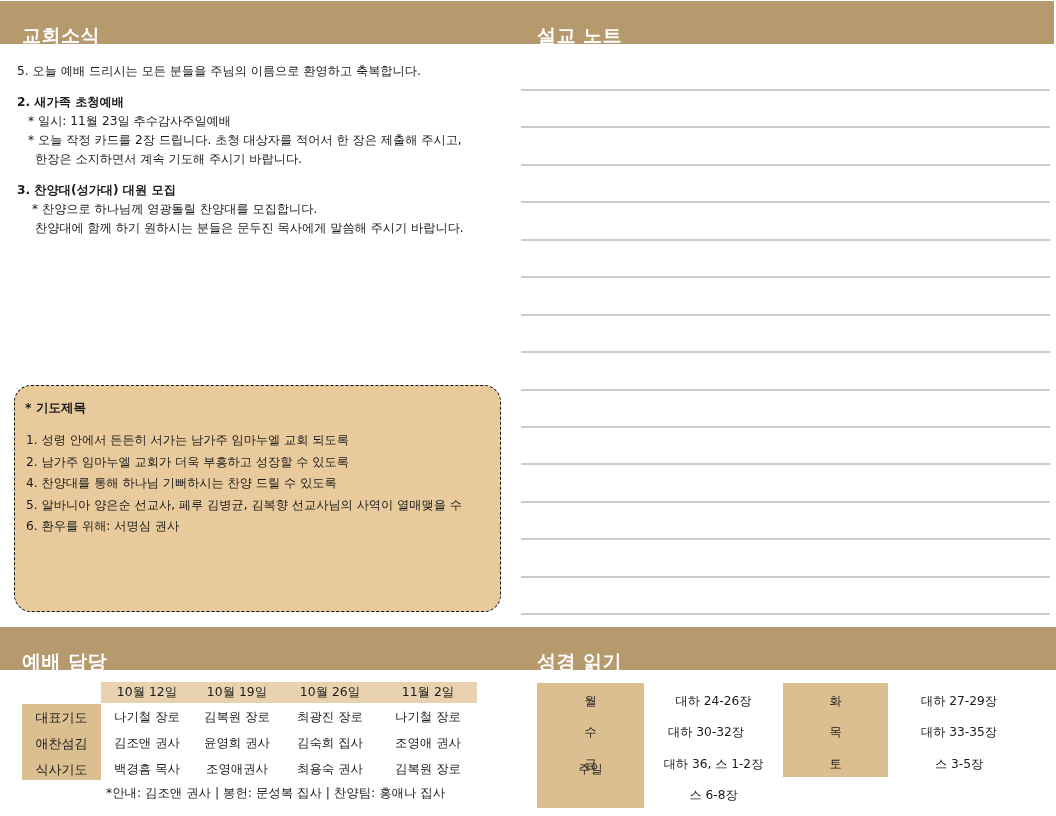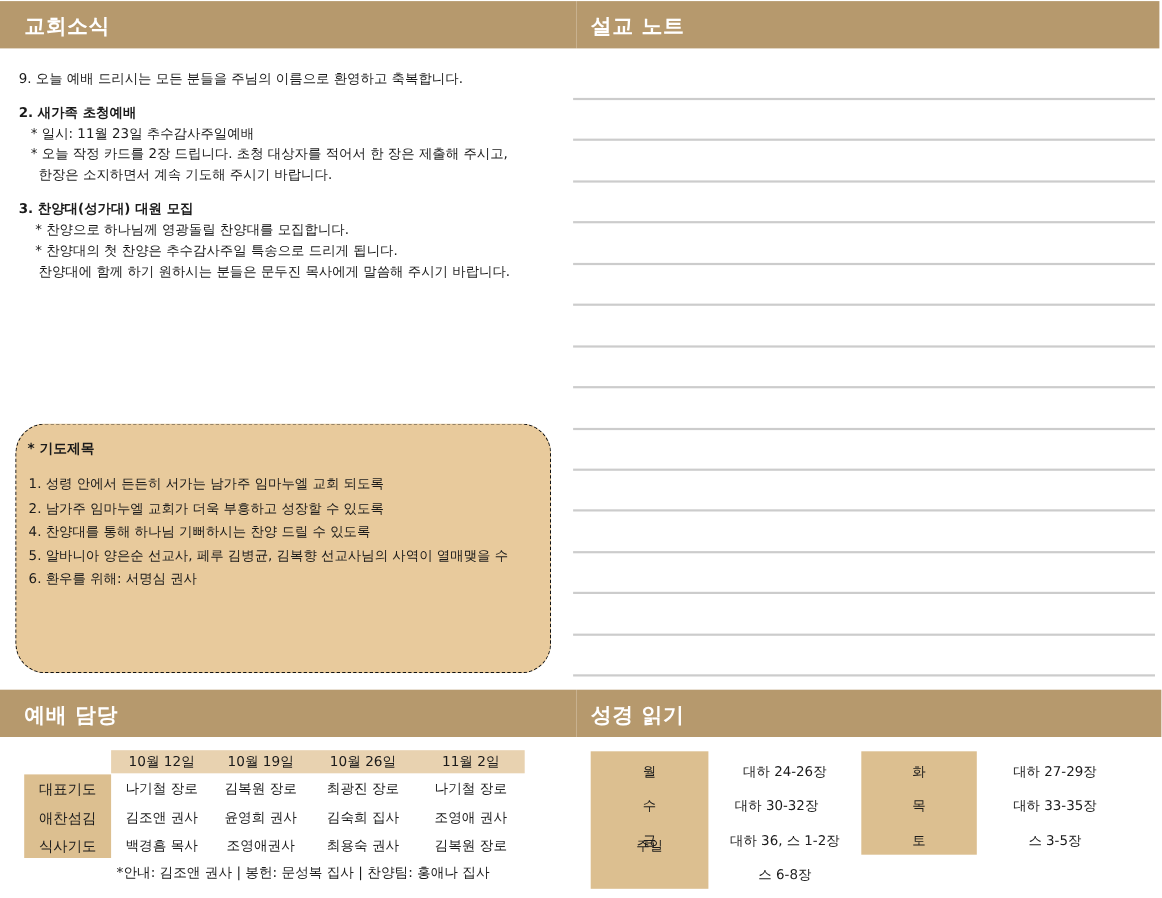--- a/index.html
+++ b/index.html
@@ -1,36 +1,36 @@
 <!DOCTYPE html>
 <html><head>
 <meta charset="utf-8">
 <style>
   * { box-sizing: border-box; margin: 0; padding: 0; }
   html, body { width: 1056px; height: 816px; background: #ffffff; overflow: hidden; }
   body { position: relative; font-family: "DejaVu Sans", "Liberation Sans", sans-serif; color: #1a1a1a; }
 
   .band { position: absolute; background: #b6996d; color: #ffffff; font-weight: bold; font-size: 19px; letter-spacing: 0.5px; }
-  .band span { position: absolute; left: 22px; top: 10px; }
+  .band span { position: absolute; left: 22px; top: 22px; }
   #band-news { left: 0; top: 1px; width: 524px; height: 43px; }
   #band-notes { left: 524px; top: 1px; width: 530px; height: 43px; }
   #band-notes span { left: 13px; }
   #band-worship { left: 0; top: 627px; width: 524px; height: 43px; }
   #band-bible { left: 524px; top: 627px; width: 532px; height: 43px; }
   #band-bible span { left: 13px; }
 
   .news { position: absolute; left: 17px; top: 62px; width: 490px; font-size: 12.2px; line-height: 19px; }
   .news .item { margin-bottom: 12px; }
   .news .item-title { font-weight: bold; }
   .news .sub { padding-left: 11px; }
   .news .sub2 { padding-left: 15px; }
   .news .sub3 { padding-left: 18px; }
 
   .prayer-box { position: absolute; left: 14px; top: 385px; width: 487px; height: 227px;
-    background: #e8ca9c; border: 1.5px dashed #111; border-radius: 27px; }
+    background: #e8ca9c; border: 1.5px dashed #111; border-radius: 17px; }
   .prayer-title { position: absolute; left: 10px; top: 14px; font-weight: bold; font-size: 12.5px; }
   .prayer-list { position: absolute; left: 11px; top: 44px; width: 470px; font-size: 12.2px; line-height: 21.5px; }
   .prayer-list .cont { padding-left: 17px; }
 
   .note-line { position: absolute; left: 521px; width: 529px; height: 2px; background: #cccccc; }
 
   .w-head { position: absolute; top: 682px; height: 21px; left: 101px; width: 376px; background: #e8d2b0; }
   .w-role { position: absolute; left: 22px; top: 704px; width: 79px; height: 76px; background: #dcbf90; }
   .w-cell { position: absolute; font-size: 12.4px; text-align: center; width: 94px; }
   .w-rolelabel { position: absolute; font-size: 13px; text-align: center; width: 79px; left: 22px; }
@@ -50,32 +50,31 @@
 </div>
 <div class="band" id="band-worship">
   <span>예배 담당</span>
 </div>
 <div class="band" id="band-bible">
   <span>성경 읽기</span>
 </div>
 
 <div class="news">
   <div class="item">
-    <div>9. 오늘 예배 드리시는 모든 분들을 주님의 이름으로 환영하고 축복합니다.</div>
+    <div>5. 오늘 예배 드리시는 모든 분들을 주님의 이름으로 환영하고 축복합니다.</div>
   </div>
   <div class="item">
     <div class="item-title">2. 새가족 초청예배</div>
     <div class="sub">* 일시: 11월 23일 추수감사주일예배</div>
     <div class="sub">* 오늘 작정 카드를 2장 드립니다. 초청 대상자를 적어서 한 장은 제출해 주시고,</div>
     <div class="sub3">한장은 소지하면서 계속 기도해 주시기 바랍니다.</div>
   </div>
   <div class="item">
     <div class="item-title">3. 찬양대(성가대) 대원 모집</div>
     <div class="sub2">* 찬양으로 하나님께 영광돌릴 찬양대를 모집합니다.</div>
-    <div class="sub2">* 찬양대의 첫 찬양은 추수감사주일 특송으로 드리게 됩니다.</div>
     <div class="sub3">찬양대에 함께 하기 원하시는 분들은 문두진 목사에게 말씀해 주시기 바랍니다.</div>
   </div>
 </div>
 
 <div class="prayer-box">
   <div class="prayer-title">* 기도제목</div>
   <div class="prayer-list">
     <div>1. 성령 안에서 든든히 서가는 남가주 임마누엘 교회 되도록</div>
     <div>2. 남가주 임마누엘 교회가 더욱 부흥하고 성장할 수 있도록</div>
     <div>4. 찬양대를 통해 하나님 기뻐하시는 찬양 드릴 수 있도록</div>

